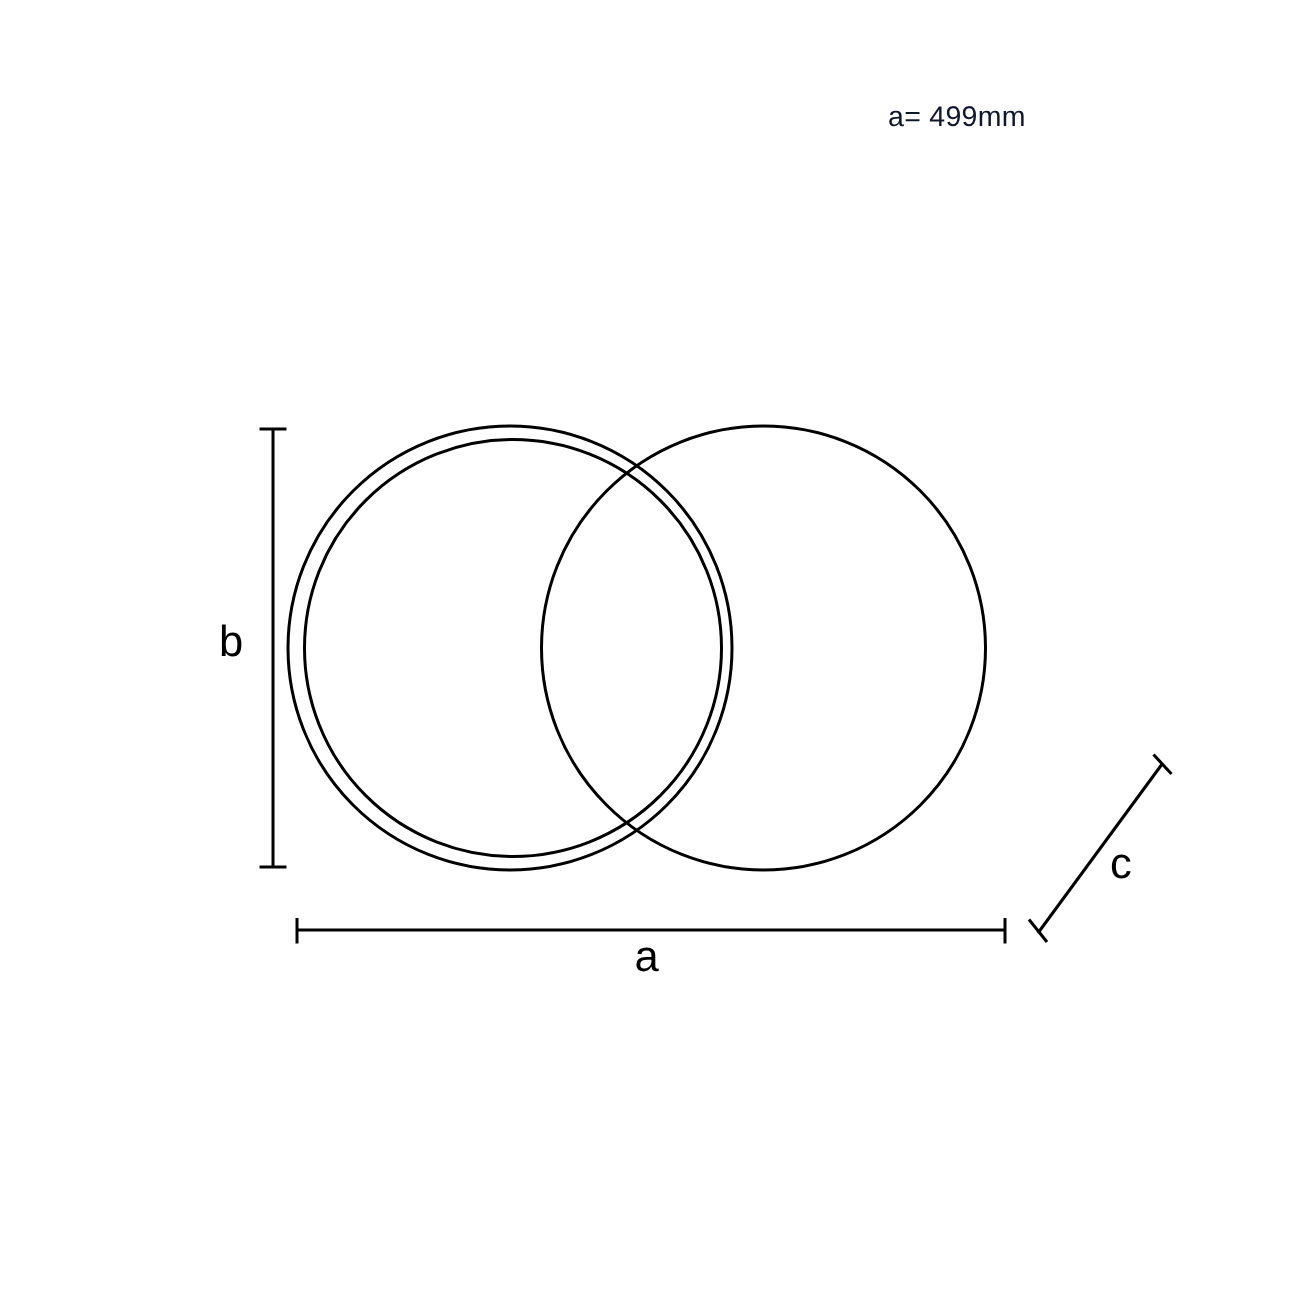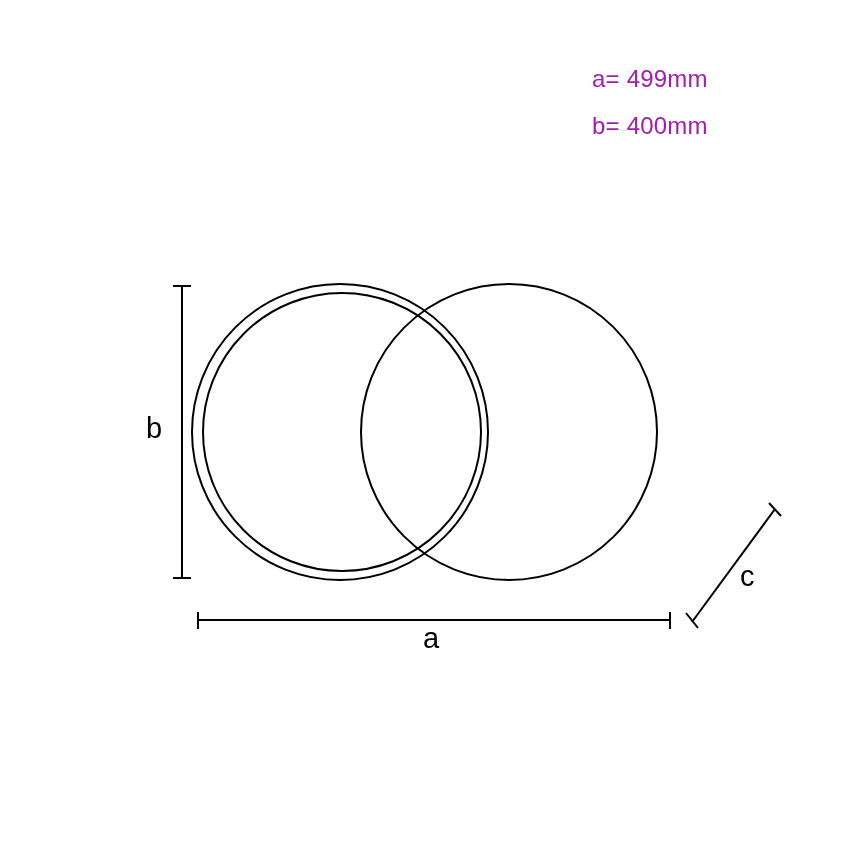--- a/index.html
+++ b/index.html
@@ -26,25 +26,25 @@
     width: 868px;
     height: 868px;
   }
   .legend {
     position: absolute;
     left: 592px;
     top: 55px;
     width: 260px;
   }
   .legend-line {
-    font-size: 24px;
+    font-size: 19px;
     line-height: 47px;
     letter-spacing: 0.2px;
     white-space: pre;
-    color: #a21caf;
+    color: #0f172a;
   }
   .dim-label {
     position: absolute;
     font-size: 29px;
     color: #000000;
     white-space: pre;
   }
   #label-b { left: 146px; top: 412px; }
   #label-a { left: 423px; top: 622px; }
   #label-c { left: 740px; top: 560px; }
@@ -72,20 +72,19 @@
 
       <line x1="692" y1="622" x2="775" y2="509"></line>
       <line x1="686" y1="613" x2="698" y2="628"></line>
       <line x1="769" y1="503" x2="781" y2="516"></line>
 
     </g>
   </svg>
 
   <div class="legend">
     <div class="legend-line">a= 499mm</div>
-    <div class="legend-line">b= 400mm</div>
   </div>
 
   <div class="dim-label" id="label-b">b</div>
   <div class="dim-label" id="label-a">a</div>
   <div class="dim-label" id="label-c">c</div>
 
 </div>
 
 </body></html>

